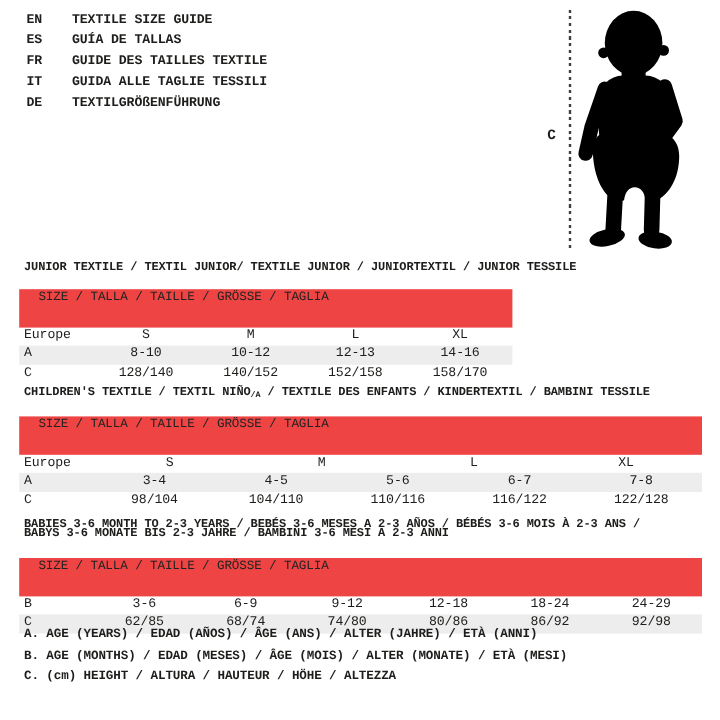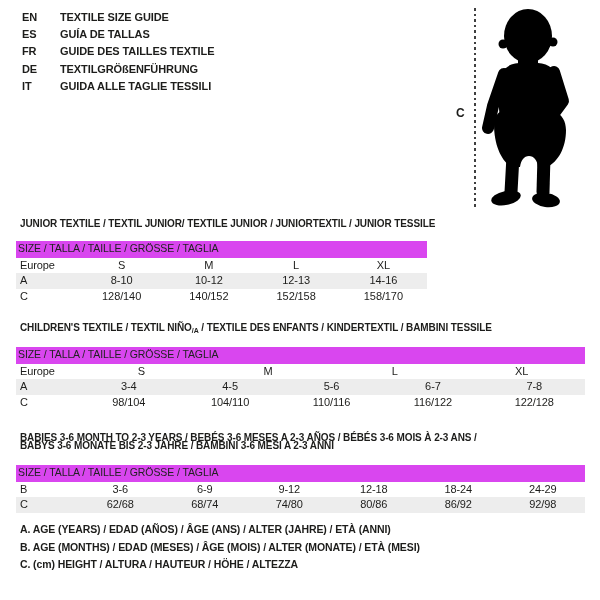--- a/index.html
+++ b/index.html
@@ -1,35 +1,35 @@
 <!DOCTYPE html>
 <html><head>
 <meta charset="utf-8">
 <style>
   html,body{margin:0;padding:0;background:#fff;}
   #canvas{
     position:relative;width:600px;height:600px;background:#ffffff;overflow:hidden;
-    font-family:Liberation Sans, sans-serif;color:#1d1d1b;
+    font-family:Liberation Mono, monospace;color:#1d1d1b;
   }
   
   .lang-list{position:absolute;left:22px;top:9px;}
   .lang-row{display:flex;line-height:17.2px;font-size:11px;font-weight:bold;letter-spacing:-0.1px;}
   .lang-code{width:38px;}
   
   .measure-line{position:absolute;left:474px;top:8px;width:2px;height:199px;
     background:repeating-linear-gradient(to bottom,#3f3f3f 0 2.6px,transparent 2.6px 5.6px);}
   .measure-label{position:absolute;left:456px;top:106px;font-size:12px;font-weight:bold;}
   .baby-svg{position:absolute;left:480px;top:6px;}
   
   .sec-title{position:absolute;left:20px;font-size:10px;font-weight:bold;letter-spacing:-0.1px;white-space:nowrap;}
   .sec-title .sub{font-size:7px;vertical-align:-2px;}
   
   .size-table{position:absolute;left:16px;}
-  .band{height:17px;line-height:14.5px;background:#d946ef;font-size:10.5px;color:#222;
-    padding-left:2px;letter-spacing:-0.1px;}
+  .band{height:32px;line-height:14.5px;background:#ef4444;font-size:10.5px;color:#222;
+    padding-left:16px;letter-spacing:-0.1px;}
   .trow{display:flex;height:15.4px;line-height:15.4px;font-size:11px;letter-spacing:-0.1px;}
   .trow.striped{background:#ededed;}
   .cell{flex:1;text-align:center;}
   .cell.label{flex:0 0 58px;text-align:left;padding-left:4px;}
   
   .footnotes{position:absolute;left:20px;top:521px;}
   .footnote{font-size:10.5px;font-weight:bold;line-height:17.5px;letter-spacing:-0.1px;white-space:nowrap;}
 </style>
 </head>
 <body>
@@ -43,26 +43,26 @@
     </div>
     <div class="lang-row">
       <span class="lang-code">ES</span>
       <span>GUÍA DE TALLAS</span>
     </div>
     <div class="lang-row">
       <span class="lang-code">FR</span>
       <span>GUIDE DES TAILLES TEXTILE</span>
     </div>
     <div class="lang-row">
+      <span class="lang-code">IT</span>
+      <span>GUIDA ALLE TAGLIE TESSILI</span>
+    </div>
+    <div class="lang-row">
       <span class="lang-code">DE</span>
       <span>TEXTILGRÖßENFÜHRUNG</span>
-    </div>
-    <div class="lang-row">
-      <span class="lang-code">IT</span>
-      <span>GUIDA ALLE TAGLIE TESSILI</span>
     </div>
   </div>
 
   <div class="measure-line"></div>
   <div class="measure-label">C</div>
   <svg class="baby-svg" width="110" height="205" viewBox="0 0 110 205">
     <g fill="#000000" stroke="none">
       <ellipse cx="48" cy="30" rx="24" ry="27"></ellipse>
       <circle cx="23" cy="38" r="4.5"></circle>
       <circle cx="73" cy="36" r="4.5"></circle>
@@ -148,21 +148,21 @@
       <div class="cell label">B</div>
       <div class="cell">3-6</div>
       <div class="cell">6-9</div>
       <div class="cell">9-12</div>
       <div class="cell">12-18</div>
       <div class="cell">18-24</div>
       <div class="cell">24-29</div>
     </div>
     <div class="trow striped">
       <div class="cell label">C</div>
-      <div class="cell">62/68</div>
+      <div class="cell">62/85</div>
       <div class="cell">68/74</div>
       <div class="cell">74/80</div>
       <div class="cell">80/86</div>
       <div class="cell">86/92</div>
       <div class="cell">92/98</div>
     </div>
   </div>
 
   <div class="footnotes">
     <div class="footnote">A. AGE (YEARS) / EDAD (AÑOS) / ÂGE (ANS) / ALTER (JAHRE) / ETÀ (ANNI)</div>

